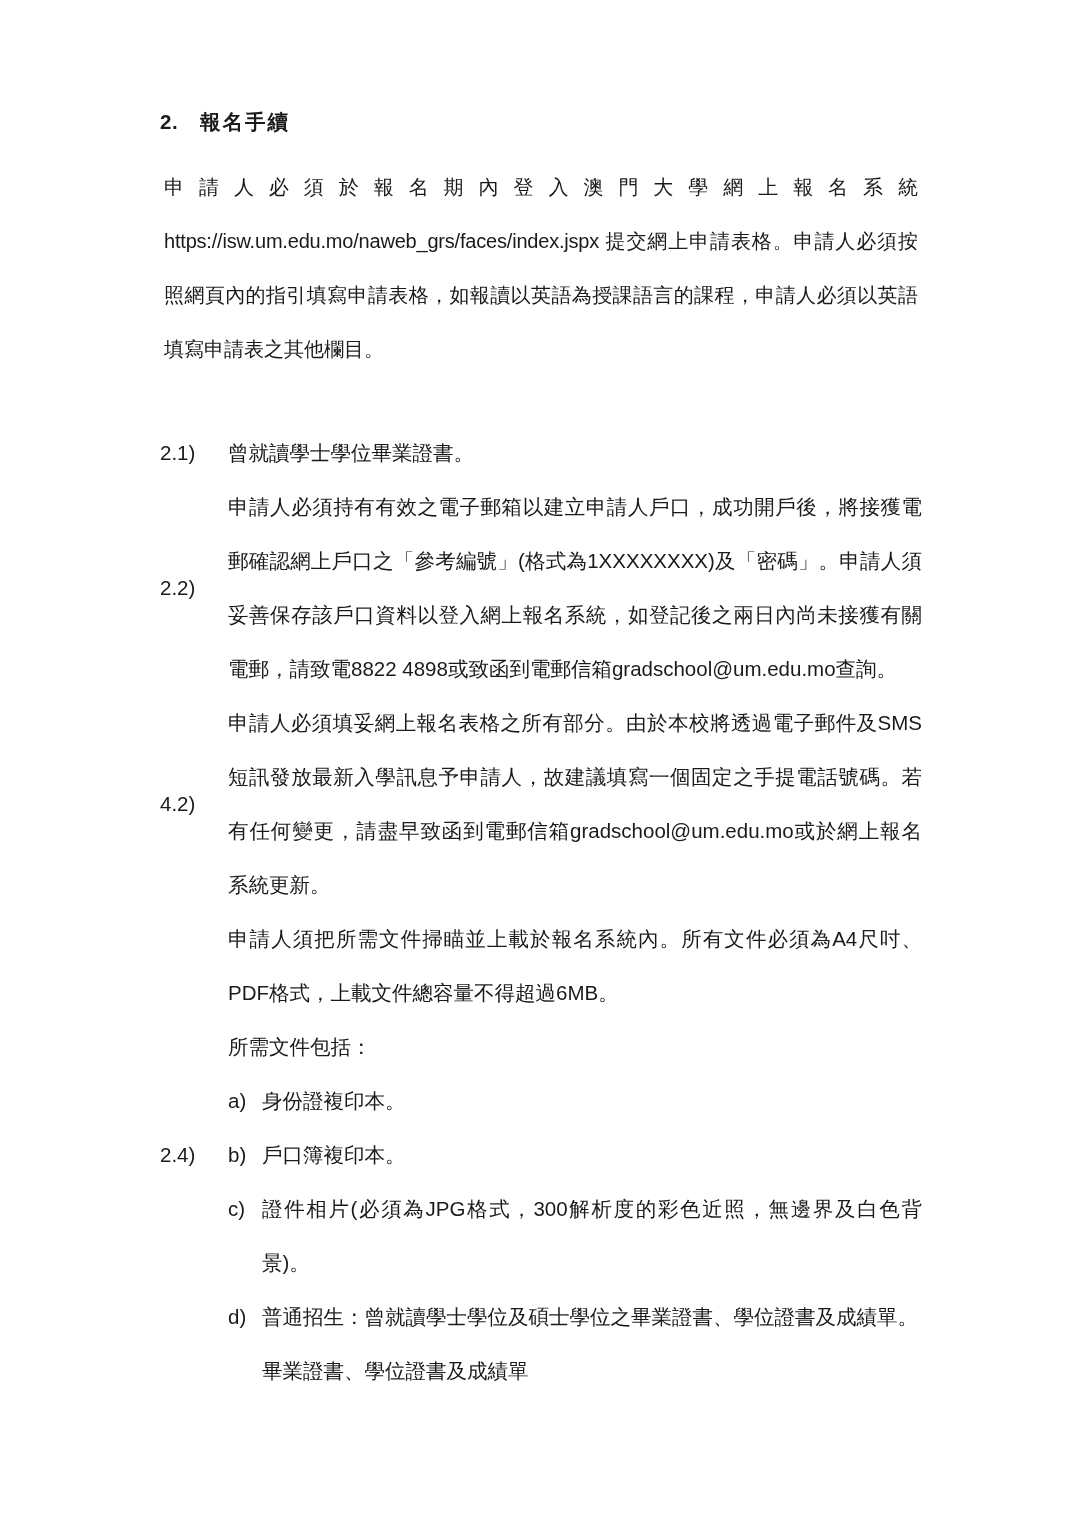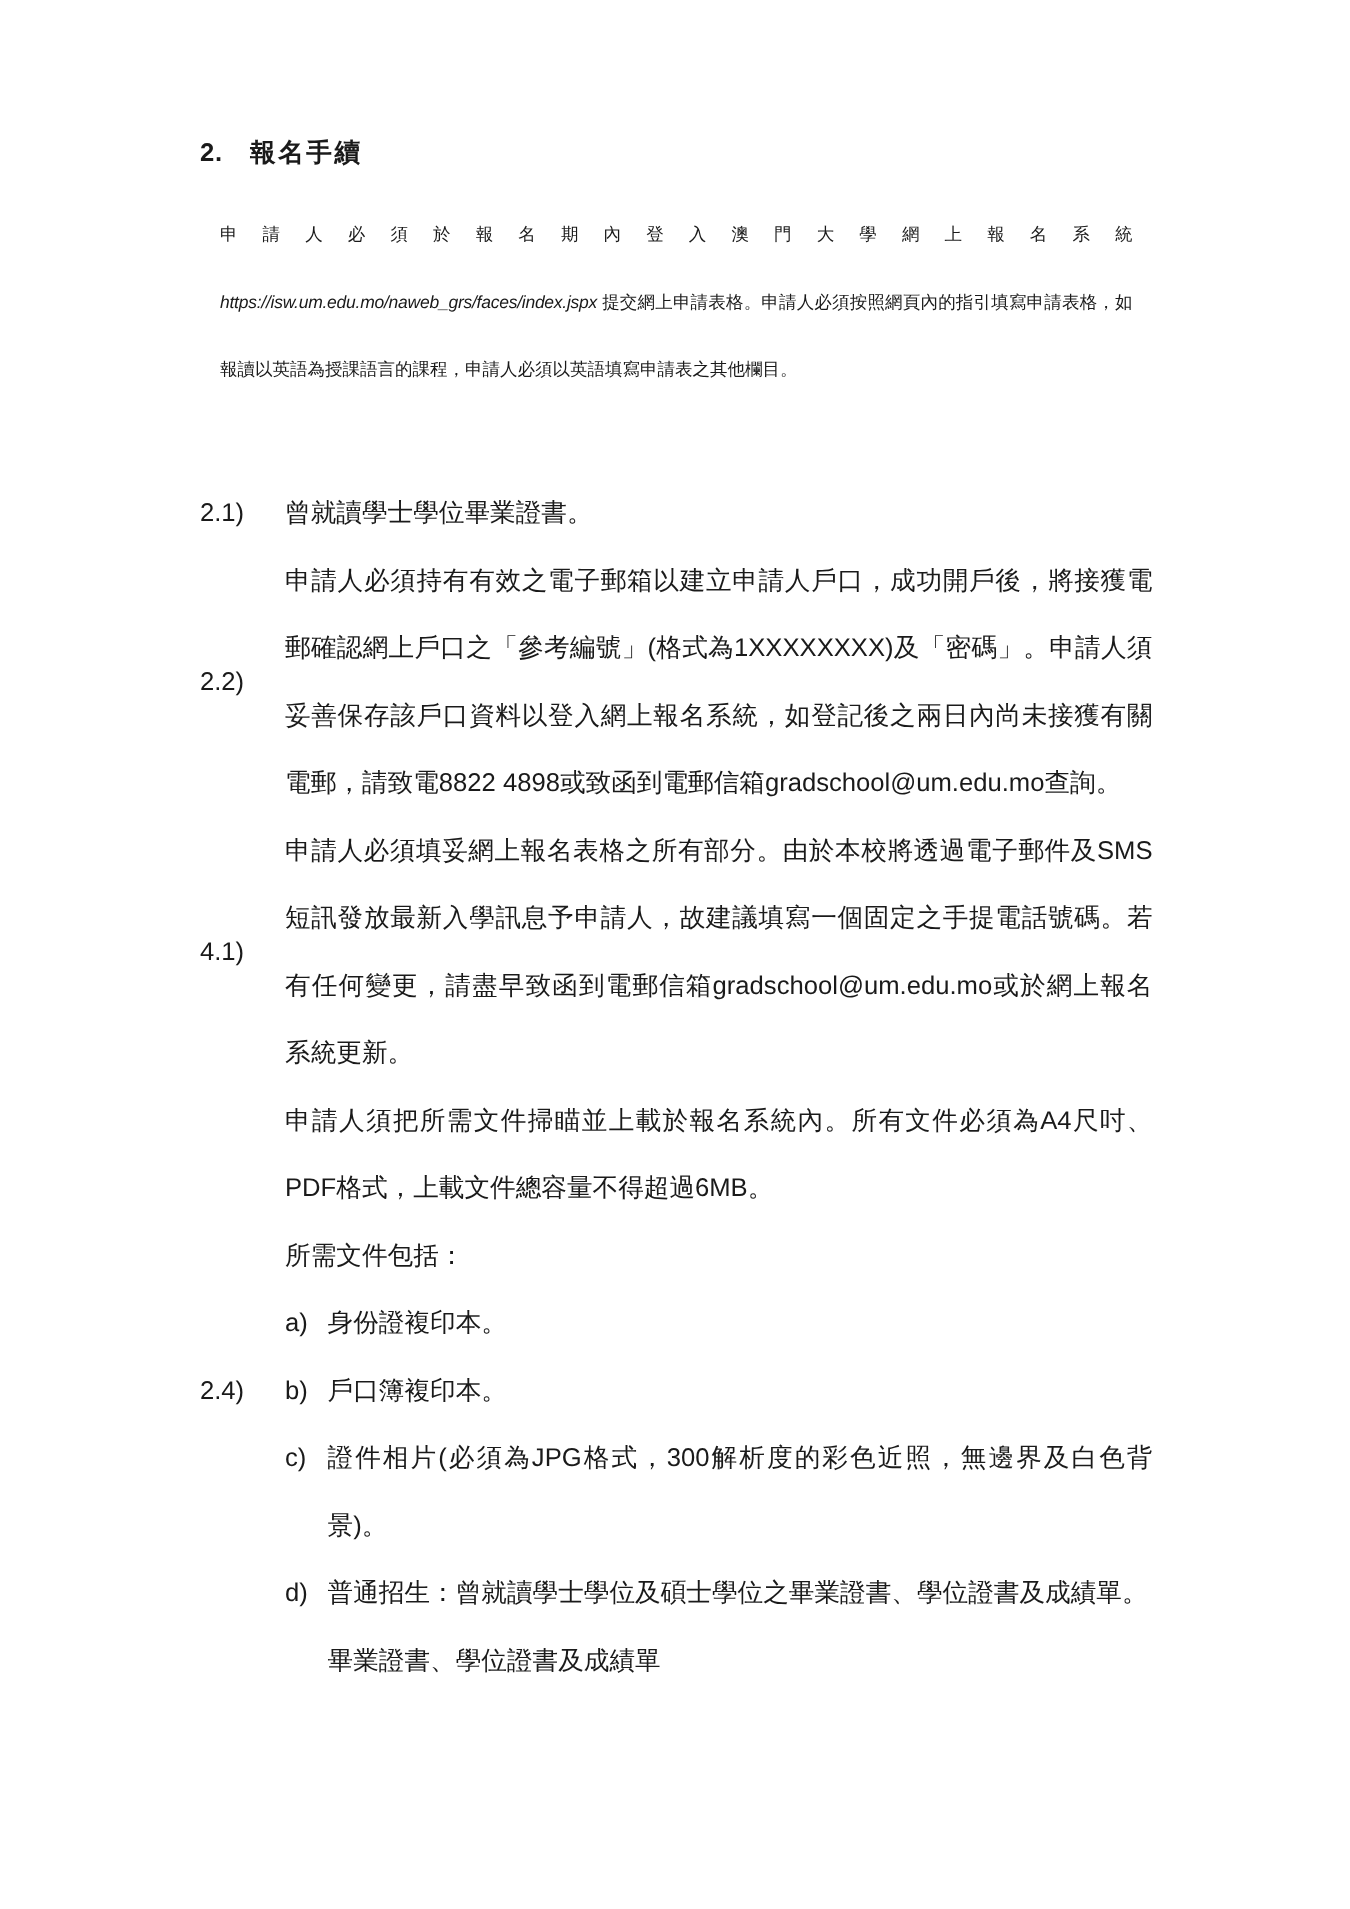--- a/index.html
+++ b/index.html
@@ -45,37 +45,36 @@
   .heading .h-num {
     width: 40px;
     flex: 0 0 40px;
   }
   .heading .h-text {
     letter-spacing: 2px;
   }
 
   
   .intro {
-    font-size: 14px;
+    font-size: 20px;
     line-height: 54px;
     text-align: justify;
     text-justify: inter-character;
-    margin: 16px;
+    margin: 4px;
   }
   .intro .line-spread {
     display: block;
     text-align: justify;
     text-align-last: justify;
     text-justify: inter-character;
     white-space: nowrap;
   }
   .intro .url {
     font-family: "Liberation Sans", "DejaVu Sans", sans-serif;
     letter-spacing: -0.2px;
-    font-style: italic;
   }
 
   
   .clause-list {
     margin: 0;
     padding: 0;
     list-style: none;
   }
   .clause {
     display: flex;
@@ -160,21 +159,21 @@
       </li>
 
       <li class="clause">
         <span class="c-num">2.2)</span>
         <div class="c-body">
           <p>申請人必須持有有效之電子郵箱以建立申請人戶口，成功開戶後，將接獲電郵確認網上戶口之「參考編號」(格式為1XXXXXXXX)及「密碼」。申請人須妥善保存該戶口資料以登入網上報名系統，如登記後之兩日內尚未接獲有關電郵，請致電8822 4898或致函到電郵信箱gradschool@um.edu.mo查詢。</p>
         </div>
       </li>
 
       <li class="clause">
-        <span class="c-num">4.1)</span>
+        <span class="c-num">4.2)</span>
         <div class="c-body">
           <p>申請人必須填妥網上報名表格之所有部分。由於本校將透過電子郵件及SMS短訊發放最新入學訊息予申請人，故建議填寫一個固定之手提電話號碼。若有任何變更，請盡早致函到電郵信箱gradschool@um.edu.mo或於網上報名系統更新。</p>
         </div>
       </li>
 
       <li class="clause">
         <span class="c-num">2.4)</span>
         <div class="c-body">
           <p>申請人須把所需文件掃瞄並上載於報名系統內。所有文件必須為A4尺吋、PDF格式，上載文件總容量不得超過6MB。</p>
 

